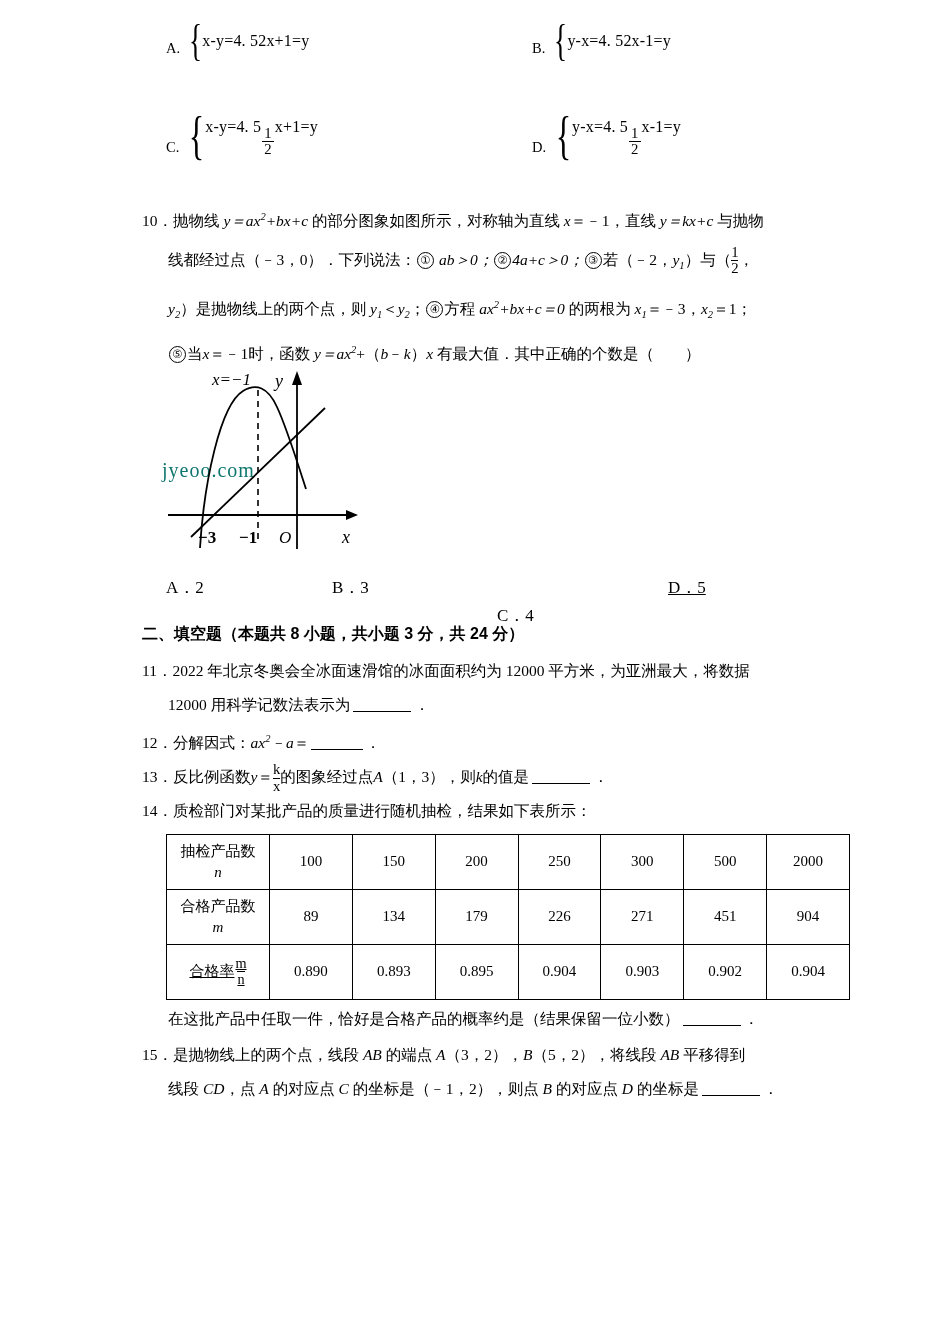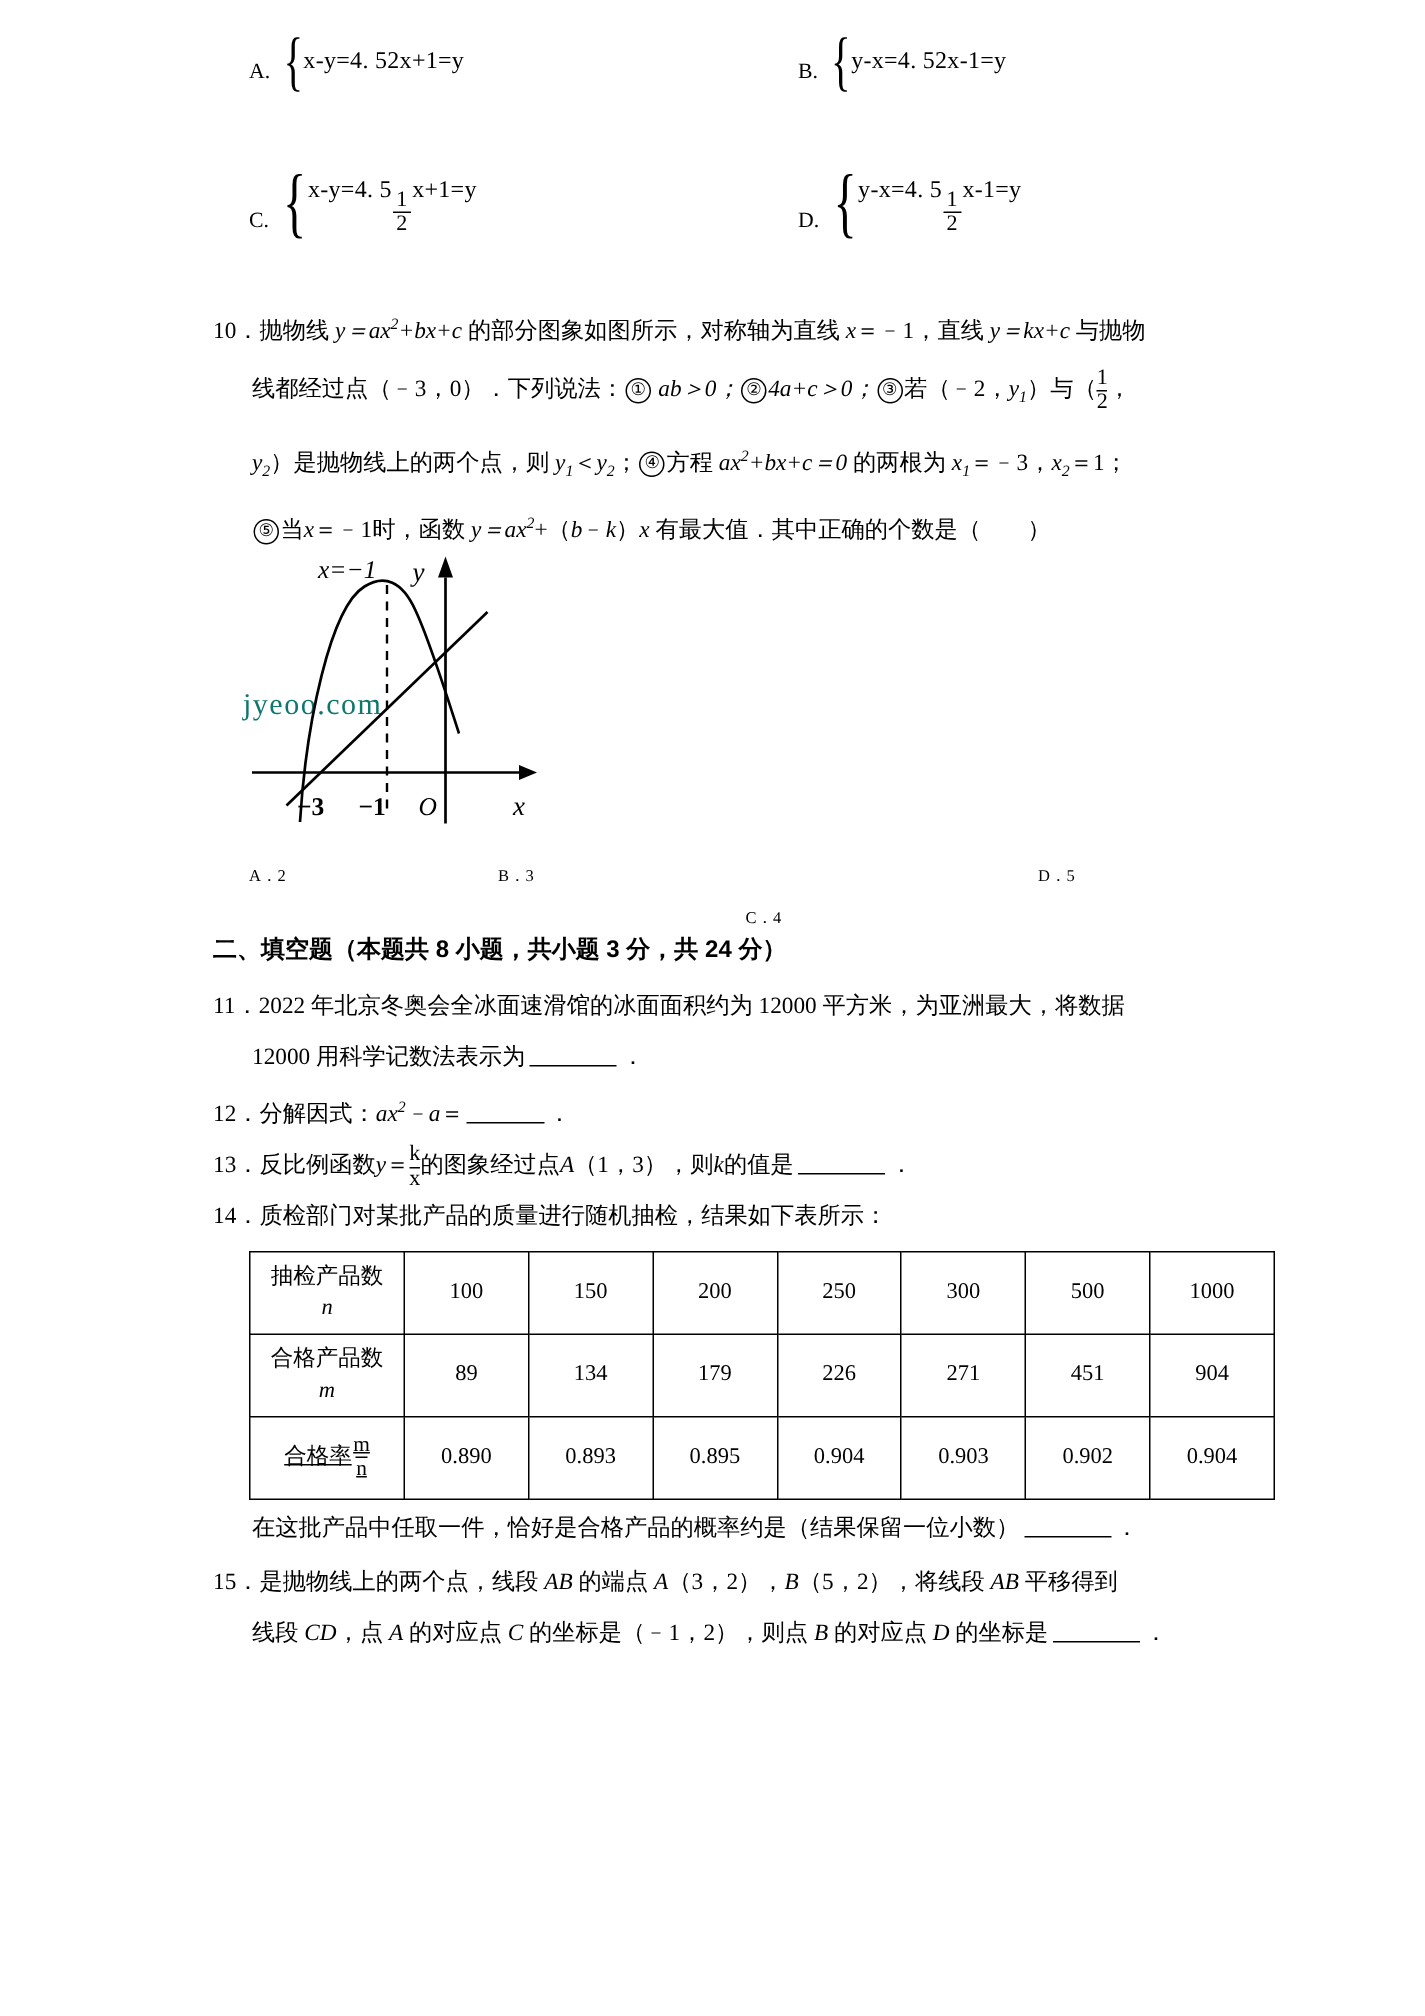--- a/index.html
+++ b/index.html
@@ -145,30 +145,30 @@
     color: #0f766e;
     font-family: "Liberation Serif", serif;
     letter-spacing: 1px;
     user-select: none;
   }
 
   
   .choices {
     position: relative;
     height: 34px;
-    font-size: 11px;
+    font-size: 17px;
   }
   .choices span {
     position: absolute;
     top: 0;
   }
   .c0 { left: 24px; }
   .c1 { left: 190px; }
   .c2 { left: 355px; margin-top: 28px; }
-  .c3 { left: 550px; }
+  .c3 { left: 526px; text-decoration: underline; }
 
   
   .sect {
     font-family: "Liberation Sans", "DejaVu Sans", sans-serif;
     font-weight: bold;
     font-size: 16px;
     line-height: 40px;
     margin-top: 4px;
   }
 
@@ -365,21 +365,21 @@
         <td class="hdr">
           <div>抽检产品数</div>
           <div class="it">n</div>
         </td>
         <td>100</td>
         <td>150</td>
         <td>200</td>
         <td>250</td>
         <td>300</td>
         <td>500</td>
-        <td>1000</td>
+        <td>2000</td>
       </tr>
       <tr>
         <td class="hdr">
           <div>合格产品数</div>
           <div class="it">m</div>
         </td>
         <td>89</td>
         <td>134</td>
         <td>179</td>
         <td>226</td>

